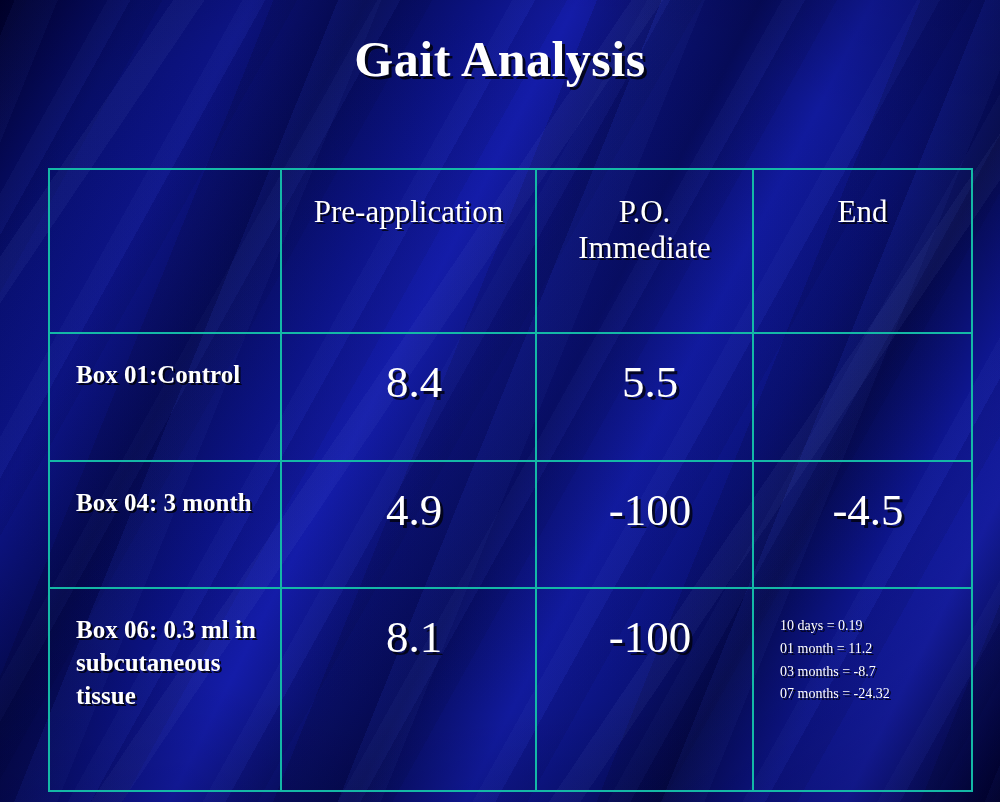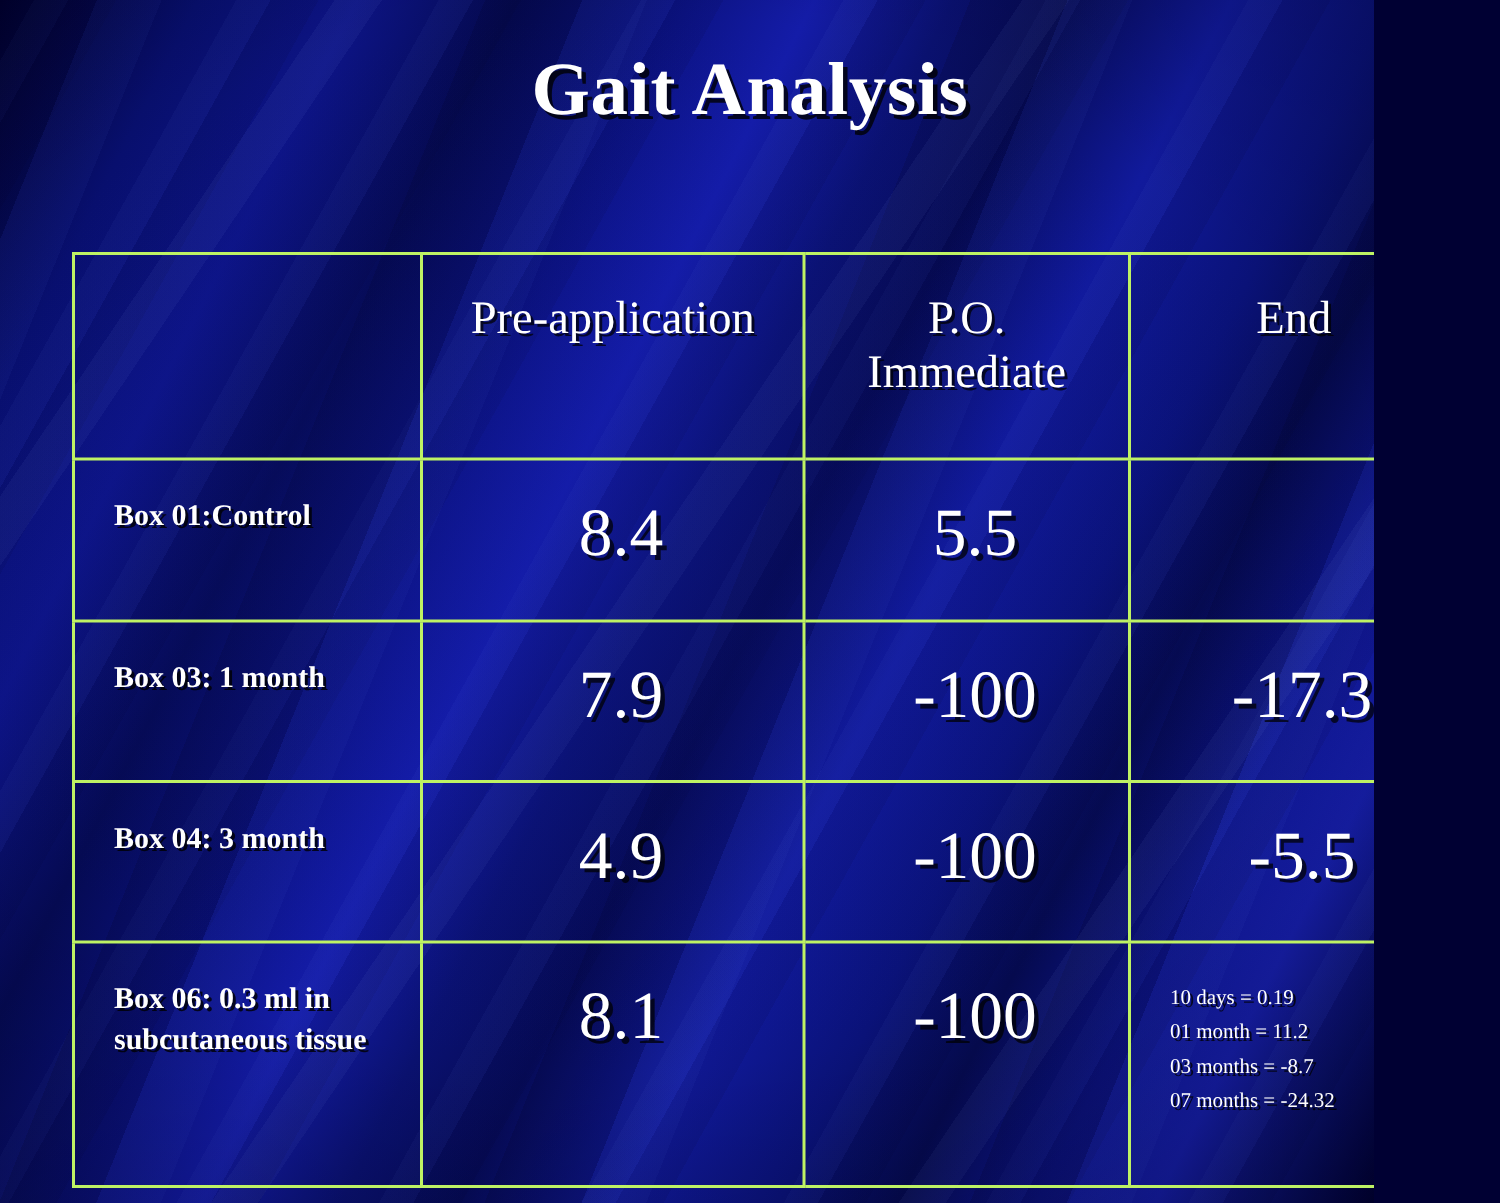--- a/index.html
+++ b/index.html
@@ -7,21 +7,21 @@
     margin: 0;
     padding: 0;
     background: #000033;
   }
   body {
     font-family: "Liberation Serif", "DejaVu Serif", serif;
   }
 
   #slide {
     position: relative;
-    width: 916px;
+    width: 1000px;
     height: 802px;
     overflow: hidden;
     background: #0c1480;
   }
 
   
   .bg-layer {
     position: absolute;
     inset: -60%;
     pointer-events: none;
@@ -116,21 +116,21 @@
     height: 624px;
   }
   table.gait {
     width: 100%;
     height: 100%;
     border-collapse: collapse;
     table-layout: fixed;
     border: 2px solid #e8e8ee;
   }
   table.gait td {
-    border: 2px solid #bef264;
+    border: 2px solid #14b8a6;
     vertical-align: top;
     padding: 16px;
     background: transparent;
   }
   col.c-label { width: 232px; }
   col.c-pre   { width: 255px; }
   col.c-po    { width: 217px; }
   col.c-end   { width: 219px; }
 
   .hdr-text {
@@ -139,21 +139,21 @@
     color: #ffffff;
     font-size: 31px;
     line-height: 1.16;
     padding: 8px 6px 0 6px;
     text-shadow: 2px 2px 0 rgba(0,0,0,0.72);
   }
   .row-label {
     display: block;
     text-align: left;
     color: #ffffff;
-    font-size: 20px;
+    font-size: 25px;
     font-weight: bold;
     line-height: 1.32;
     padding: 8px 4px 0 10px;
     text-shadow: 2px 2px 0 rgba(0,0,0,0.80);
   }
   .value {
     display: block;
     text-align: center;
     color: #ffffff;
     font-size: 45px;
@@ -220,47 +220,33 @@
           </td>
           <td>
             <span class="value">5.5</span>
           </td>
           <td>
             <span class="value"></span>
           </td>
         </tr>
 
 
-        <tr>
-          <td>
-            <span class="row-label">Box 03: 1 month</span>
-          </td>
-          <td>
-            <span class="value">7.9</span>
+
+        <tr>
+          <td>
+            <span class="row-label">Box 04: 3 month</span>
+          </td>
+          <td>
+            <span class="value">4.9</span>
           </td>
           <td>
             <span class="value">-100</span>
           </td>
           <td>
-            <span class="value">-17.3</span>
-          </td>
-        </tr>
-
-        <tr>
-          <td>
-            <span class="row-label">Box 04: 3 month</span>
-          </td>
-          <td>
-            <span class="value">4.9</span>
-          </td>
-          <td>
-            <span class="value">-100</span>
-          </td>
-          <td>
-            <span class="value">-5.5</span>
+            <span class="value">-4.5</span>
           </td>
         </tr>
 
 
         <tr>
           <td>
             <span class="row-label">Box 06: 0.3 ml in subcutaneous tissue</span>
           </td>
           <td>
             <span class="value">8.1</span>

